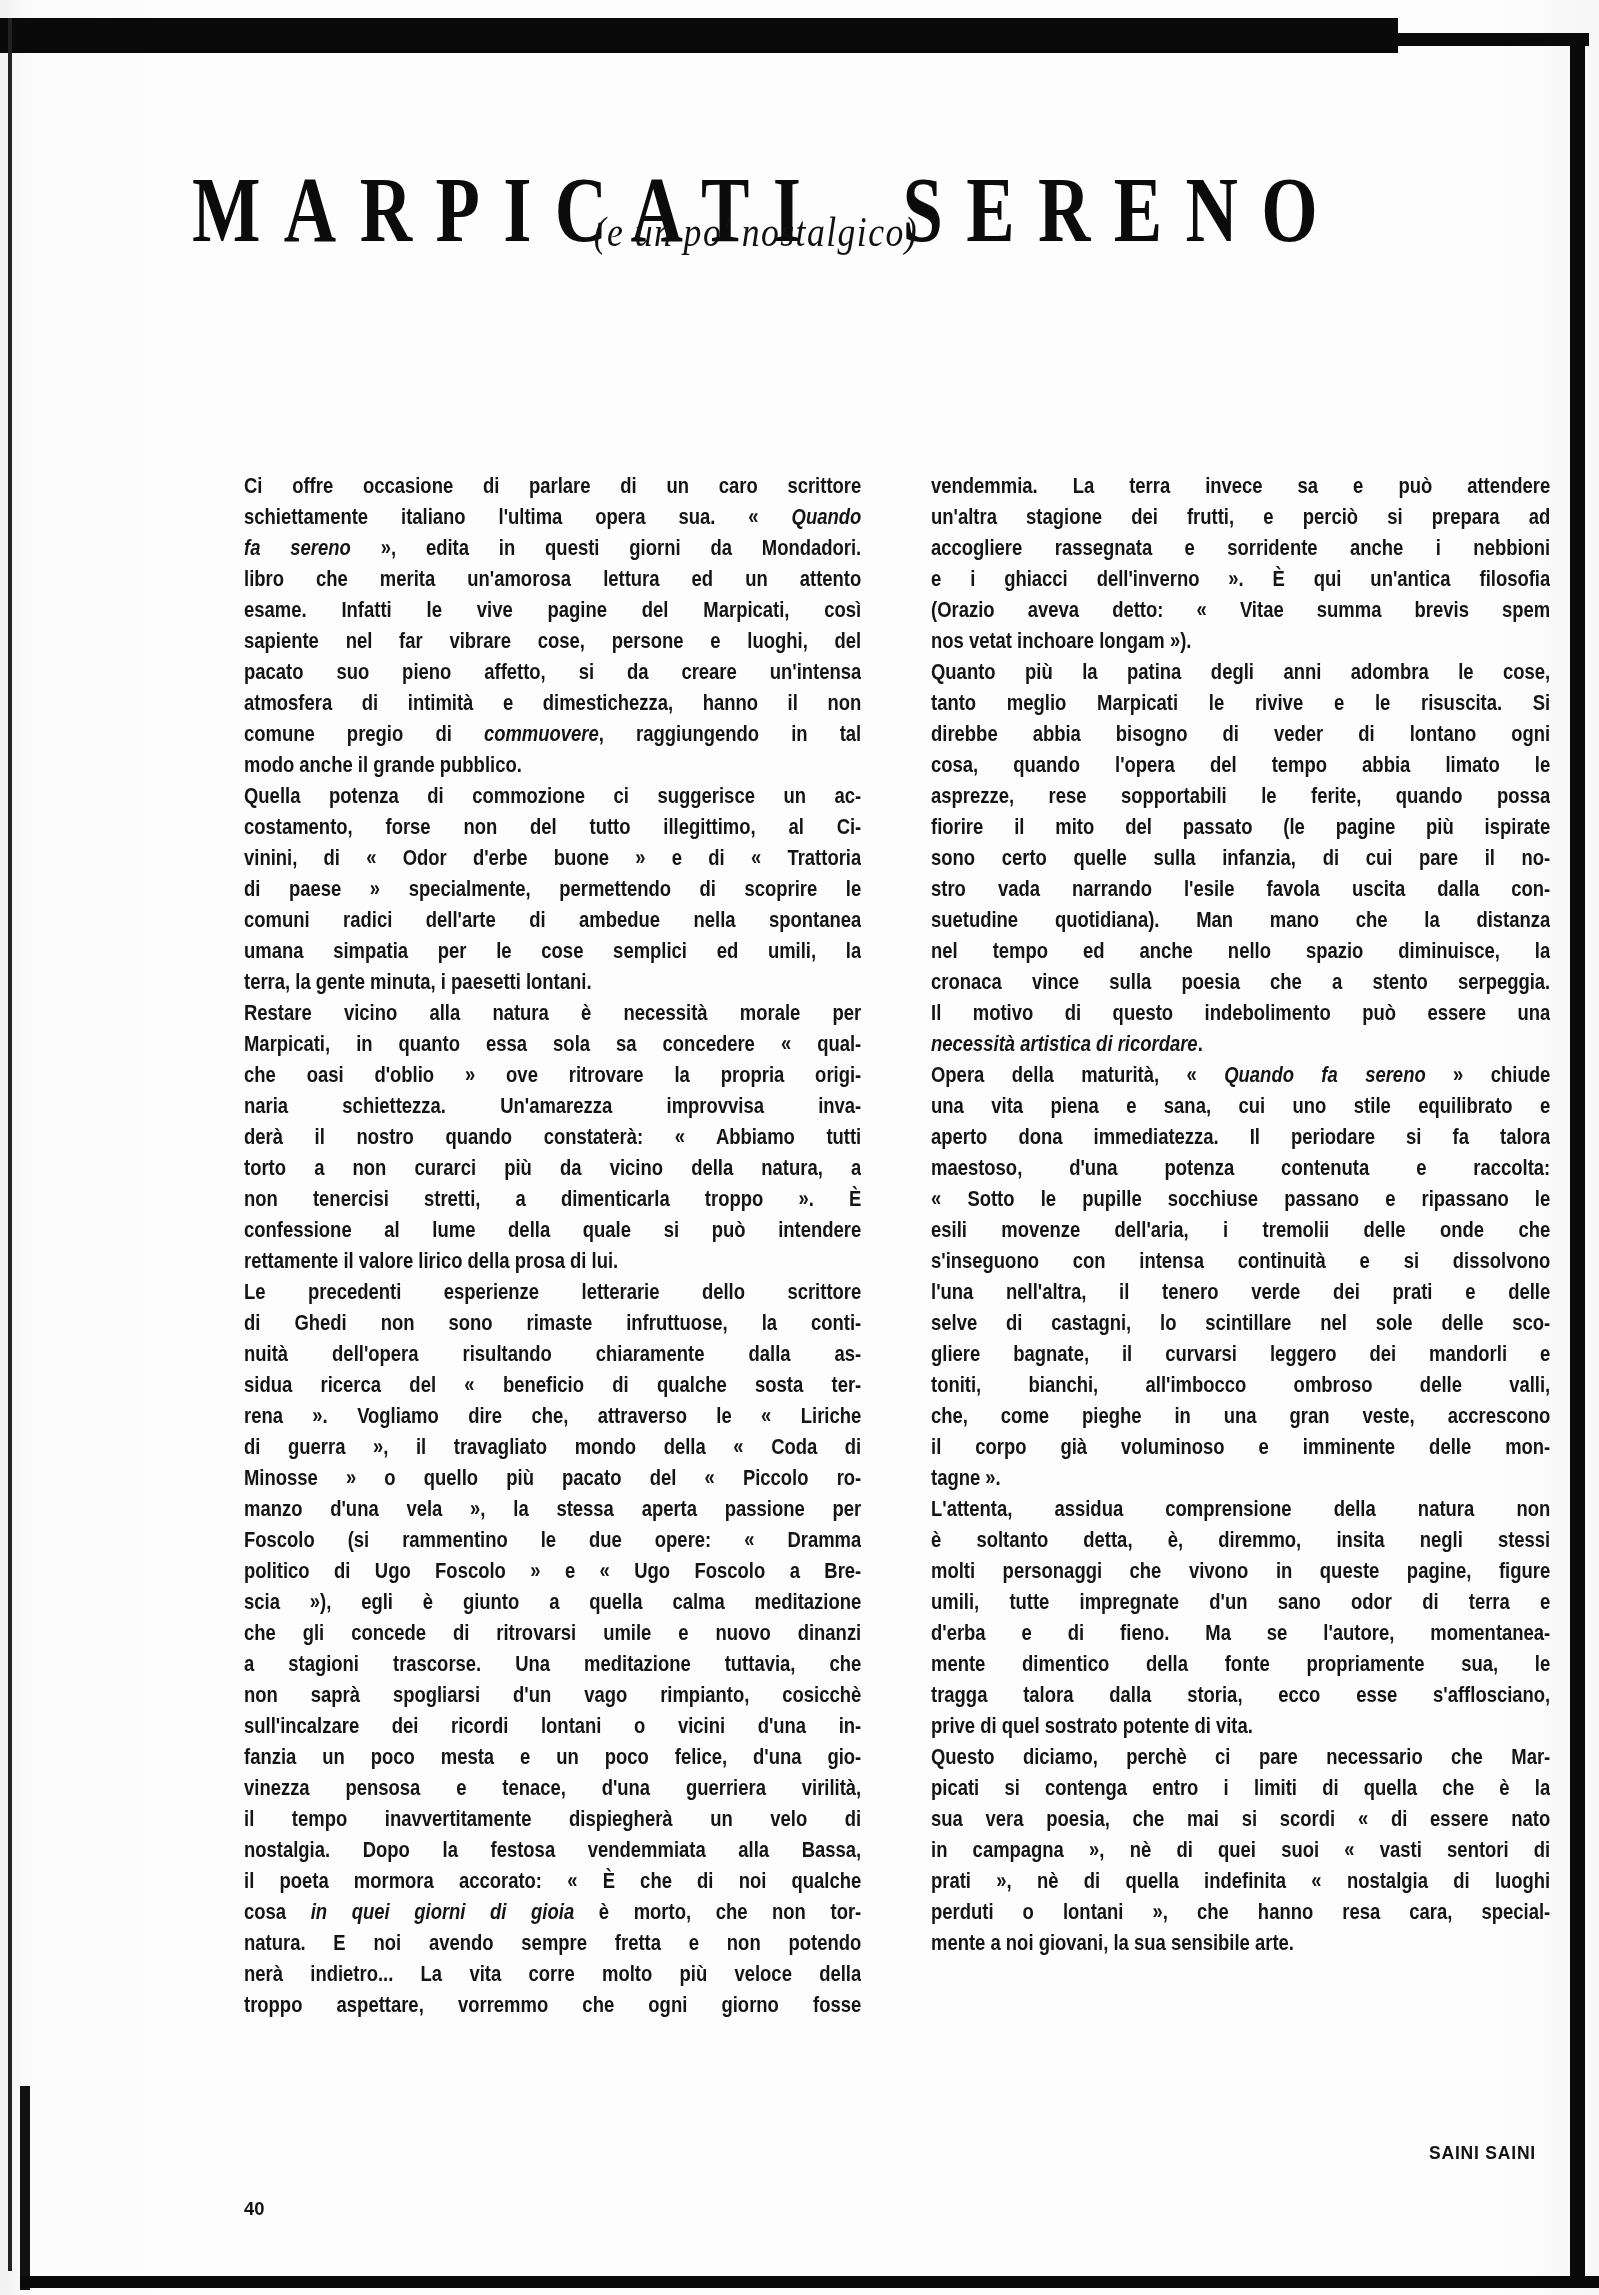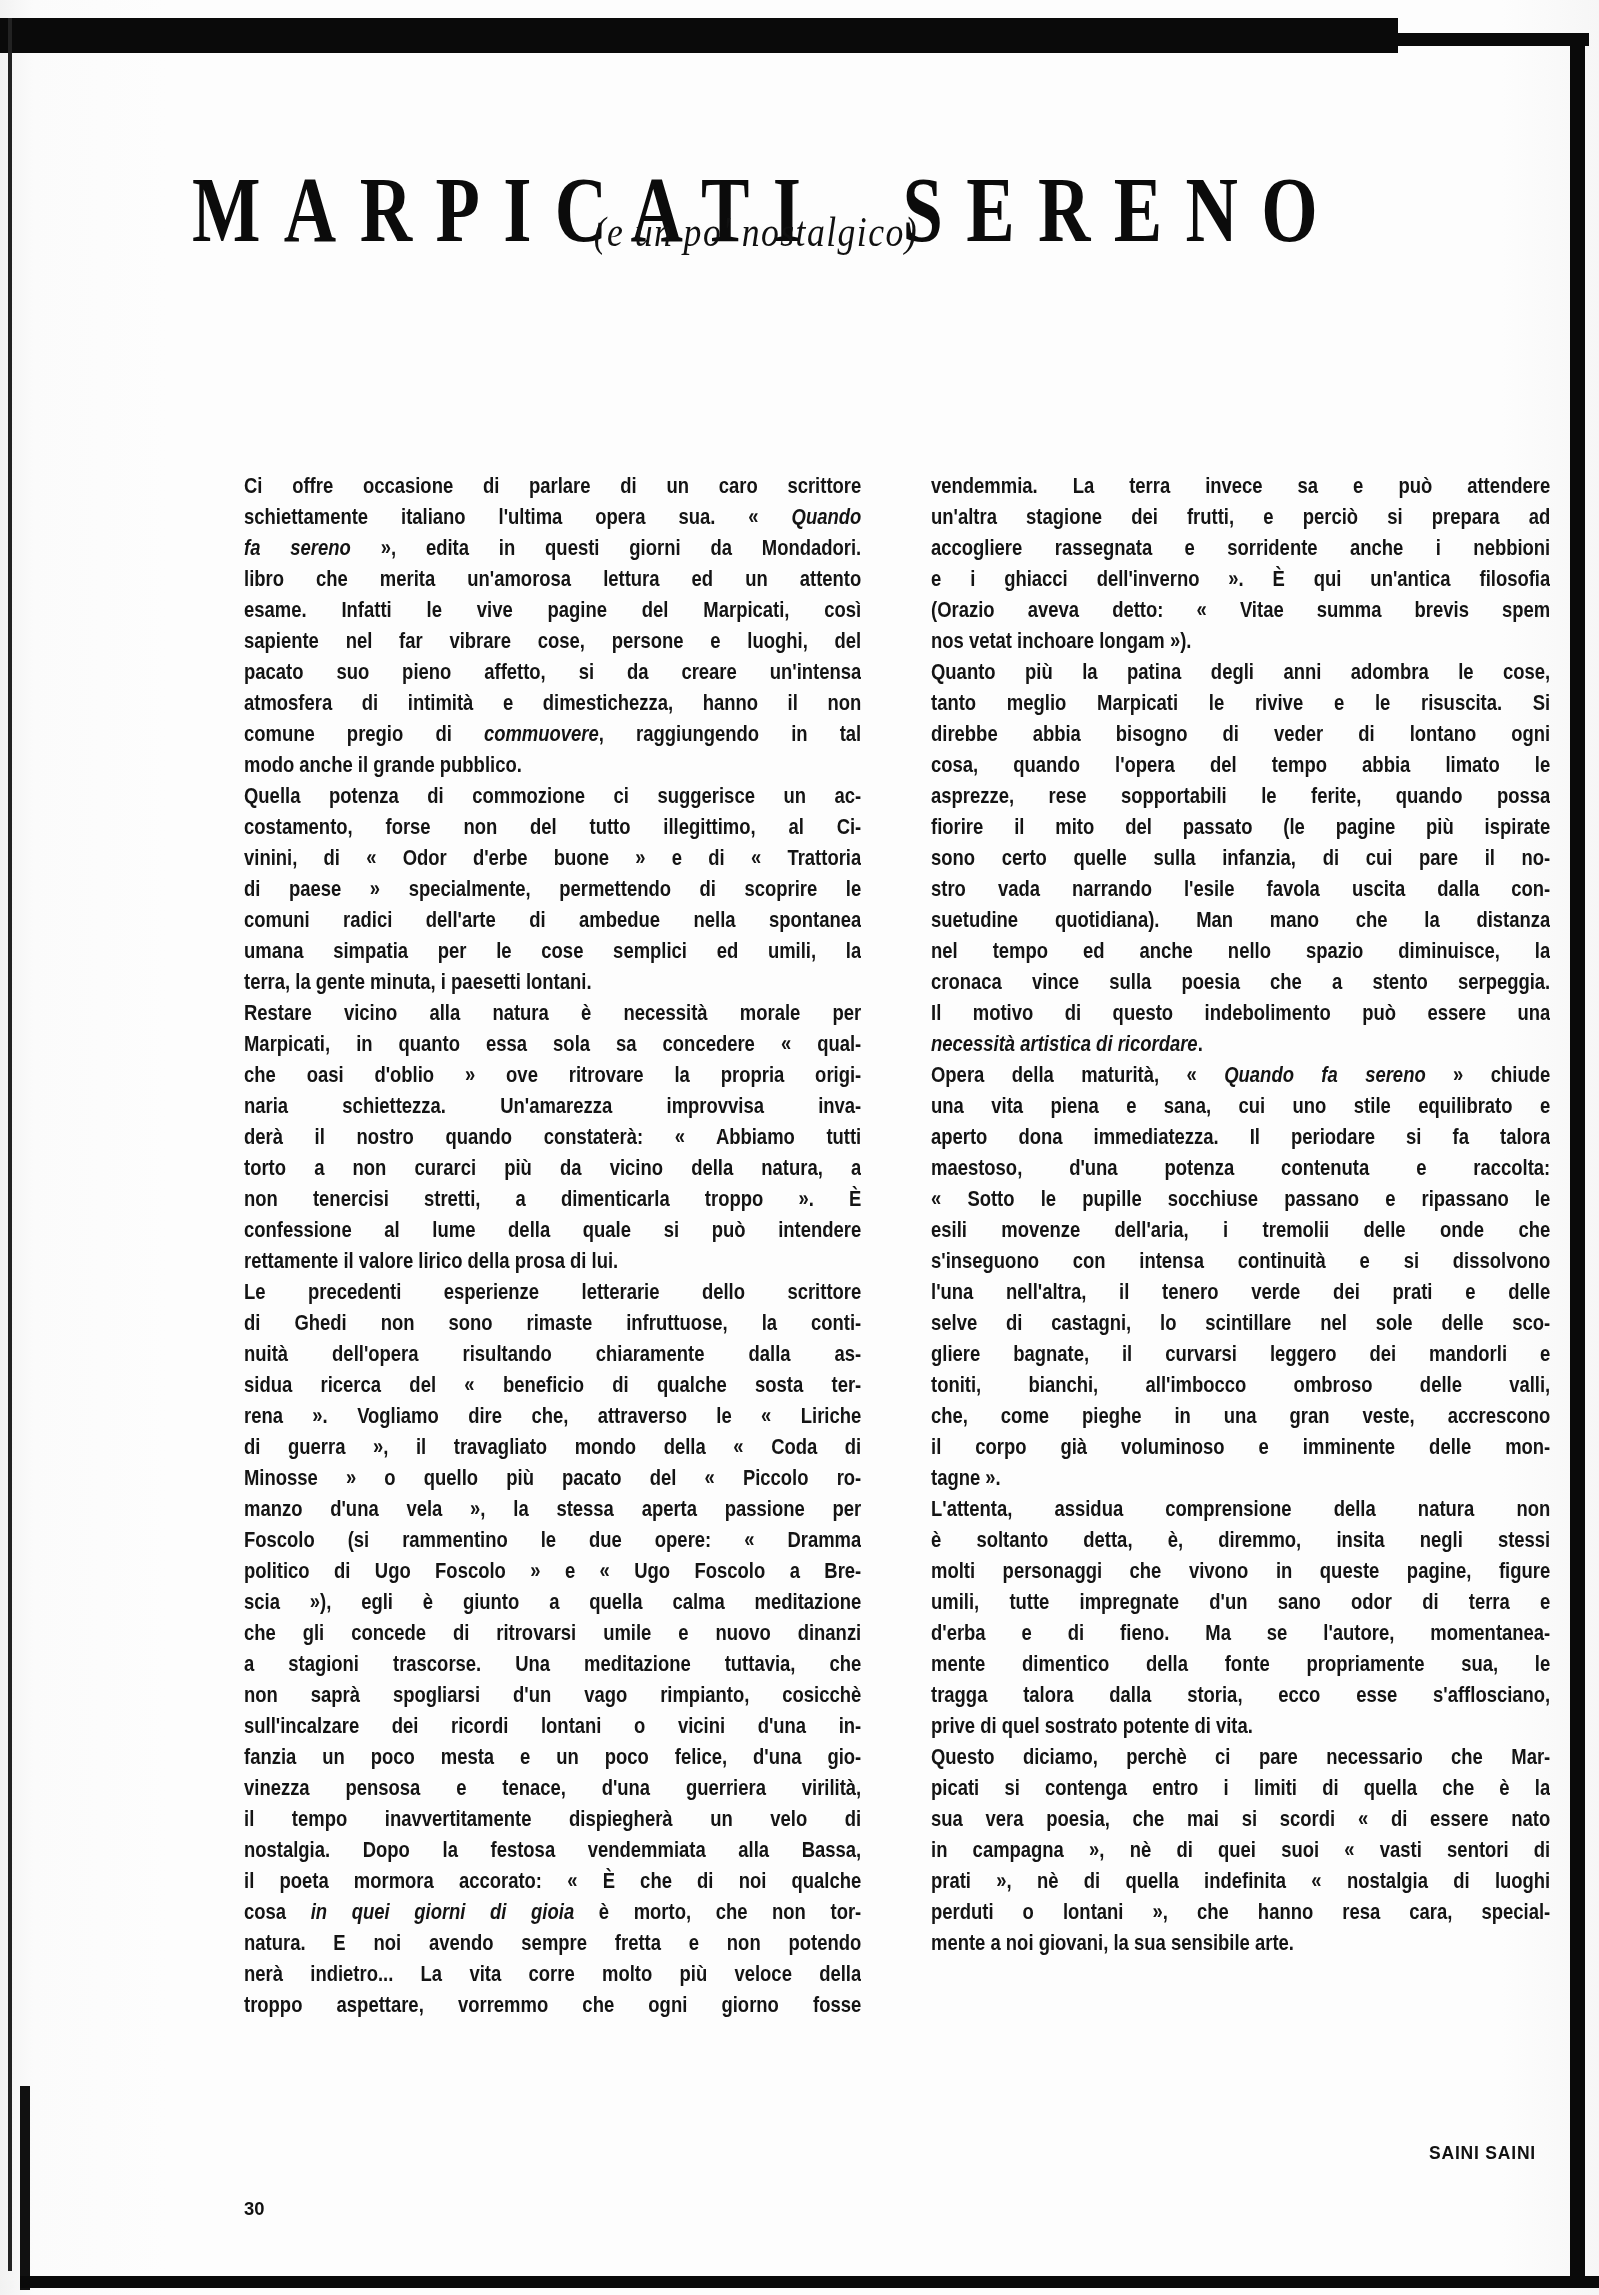--- a/index.html
+++ b/index.html
@@ -260,14 +260,14 @@
     <div class="line"><span class="inner">Questo diciamo, perchè ci pare necessario che Mar-</span></div>
     <div class="line"><span class="inner">picati si contenga entro i limiti di quella che è la</span></div>
     <div class="line"><span class="inner">sua vera poesia, che mai si scordi « di essere nato</span></div>
     <div class="line"><span class="inner">in campagna », nè di quei suoi « vasti sentori di</span></div>
     <div class="line"><span class="inner">prati », nè di quella indefinita « nostalgia di luoghi</span></div>
     <div class="line"><span class="inner">perduti o lontani », che hanno resa cara, special-</span></div>
     <div class="line last"><span class="inner">mente a noi giovani, la sua sensibile arte.</span></div>
   </div>
 
 <div class="signature">SAINI SAINI</div>
-<div class="page-number">30</div>
+<div class="page-number">40</div>
 
 
 </body></html>

